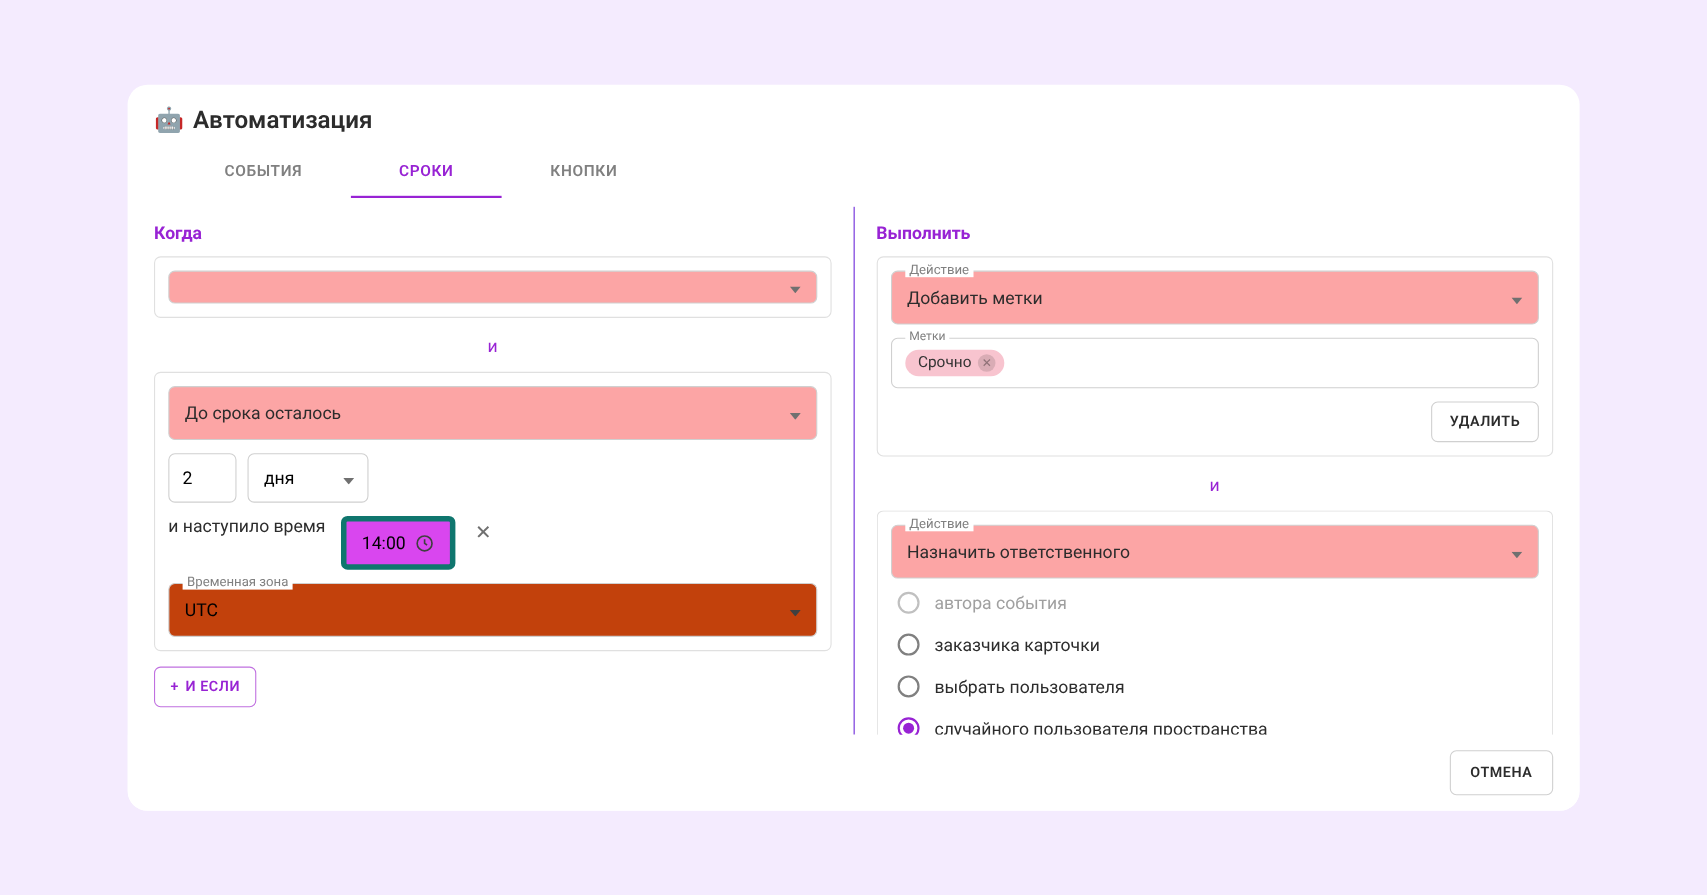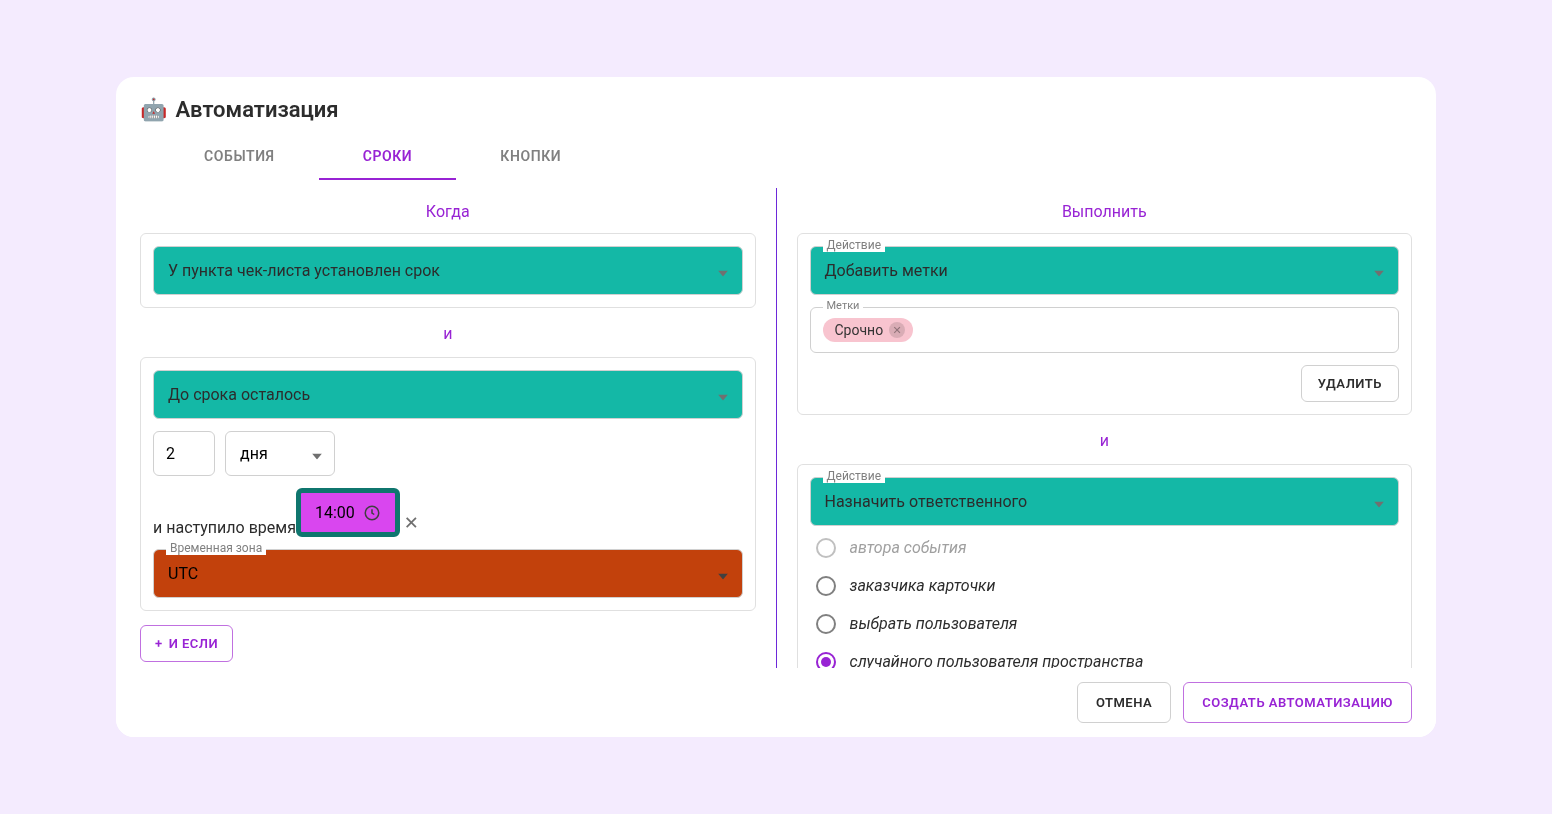--- a/index.html
+++ b/index.html
@@ -82,24 +82,24 @@
   display: flex;
   flex-direction: column;
 }
 
 .column.right {
   padding: 8px 0 0 20px;
   border-left: 1px solid #6d28d9;
 }
 
 .section-title {
-  text-align: center;
+  text-align: left;
   font-size: 16px;
   color: #9823d4;
-  font-weight: 400;
+  font-weight: 700;
   margin: 6px 0 12px 0;
 }
 
 .panel {
   border: 1px solid #e0e0e0;
   border-radius: 6px;
   padding: 12px;
   margin-bottom: 14px;
 }
 
@@ -108,21 +108,21 @@
   font-size: 16px;
   color: #9823d4;
   margin: 2px 0 14px 0;
 }
 
 .select-box {
   position: relative;
   border: 1px solid #d0d0d0;
   border-radius: 6px;
   padding: 14px 40px 14px 14px;
-  background: #14b8a6;
+  background: #fca5a5;
   font-size: 16px;
   color: #2c2c2c;
   cursor: pointer;
   display: flex;
   align-items: center;
 }
 
 .select-box .floating-label {
   position: absolute;
   top: -9px;
@@ -171,22 +171,22 @@
 .select-small .caret {
   position: absolute;
   right: 12px;
   top: 50%;
   transform: translateY(-50%);
   color: #707070;
 }
 
 .time-row {
   display: flex;
-  align-items: flex-end;
-  gap: 0;
+  align-items: flex-start;
+  gap: 14px;
   margin-top: 12px;
 }
 
 .time-label {
   font-size: 16px;
   color: #2c2c2c;
 }
 
 .time-input {
   display: flex;
@@ -321,23 +321,23 @@
 
 .radio-list {
   display: flex;
   flex-direction: column;
   gap: 18px;
   padding: 12px 6px 2px 6px;
 }
 
 .radio-item {
   display: flex;
+  align-items: center;
   gap: 14px;
   cursor: pointer;
-  font-style: italic;
 }
 
 .radio-item.disabled {
   cursor: default;
 }
 
 .radio-circle {
   width: 20px;
   height: 20px;
   border: 2px solid #808080;
@@ -428,21 +428,20 @@
     <div class="tab">КНОПКИ</div>
   </div>
 
   <div class="content">
 
     <div class="column">
       <div class="section-title">Когда</div>
 
       <div class="panel">
         <div class="select-box">
-          <span>У пункта чек-листа установлен срок</span>
           <span class="caret">
             <svg class="caret-svg" viewBox="0 0 10 6">
                 <path d="M0 0 L5 6 L10 0 Z"></path>
               </svg>
           </span>
         </div>
       </div>
 
       <div class="conj">и</div>
 
@@ -559,16 +558,15 @@
             <span class="radio-label">случайного пользователя пространства</span>
           </div>
         </div>
       </div>
     </div>
 
   </div>
 
   <div class="footer">
     <button class="btn-cancel">ОТМЕНА</button>
-    <button class="btn-create">СОЗДАТЬ АВТОМАТИЗАЦИЮ</button>
   </div>
 
 </div>
 
 </body></html>

